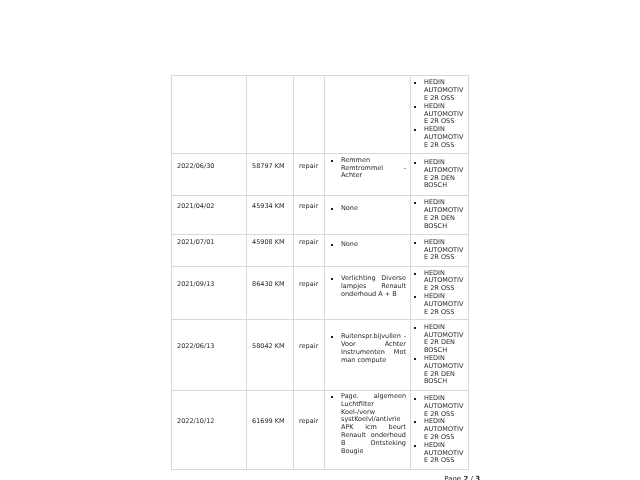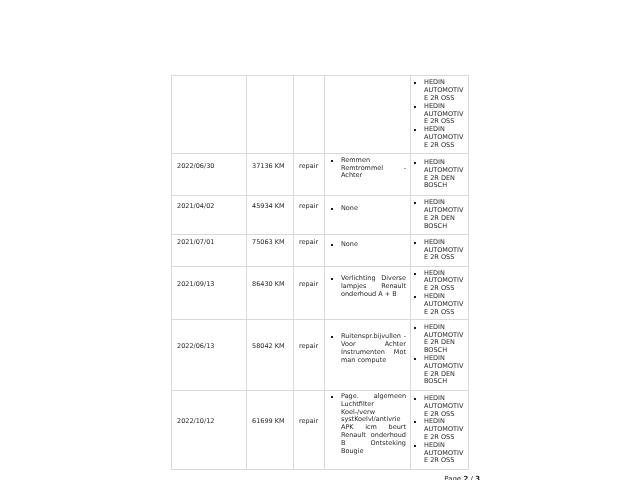--- a/index.html
+++ b/index.html
@@ -93,21 +93,21 @@
         <td class="c-desc"></td>
         <td class="c-loc">
           <div class="li"><span>HEDIN AUTOMOTIVE 2R OSS</span></div>
           <div class="li"><span>HEDIN AUTOMOTIVE 2R OSS</span></div>
           <div class="li"><span>HEDIN AUTOMOTIVE 2R OSS</span></div>
         </td>
       </tr>
 
       <tr class="r1">
         <td class="c-date">2022/06/30</td>
-        <td class="c-km">37136 KM</td>
+        <td class="c-km">58797 KM</td>
         <td class="c-type">repair</td>
         <td class="c-desc">
           <div class="li"><span>Remmen Remtrommel - Achter</span></div>
         </td>
         <td class="c-loc">
           <div class="li"><span>HEDIN AUTOMOTIVE 2R DEN BOSCH</span></div>
         </td>
       </tr>
 
       <tr class="r2">
@@ -117,21 +117,21 @@
         <td class="c-desc">
           <div class="li"><span>None</span></div>
         </td>
         <td class="c-loc">
           <div class="li"><span>HEDIN AUTOMOTIVE 2R DEN BOSCH</span></div>
         </td>
       </tr>
 
       <tr class="r3">
         <td class="c-date">2021/07/01</td>
-        <td class="c-km">75063 KM</td>
+        <td class="c-km">45908 KM</td>
         <td class="c-type">repair</td>
         <td class="c-desc">
           <div class="li"><span>None</span></div>
         </td>
         <td class="c-loc">
           <div class="li"><span>HEDIN AUTOMOTIVE 2R OSS</span></div>
         </td>
       </tr>
 
       <tr class="r4">

